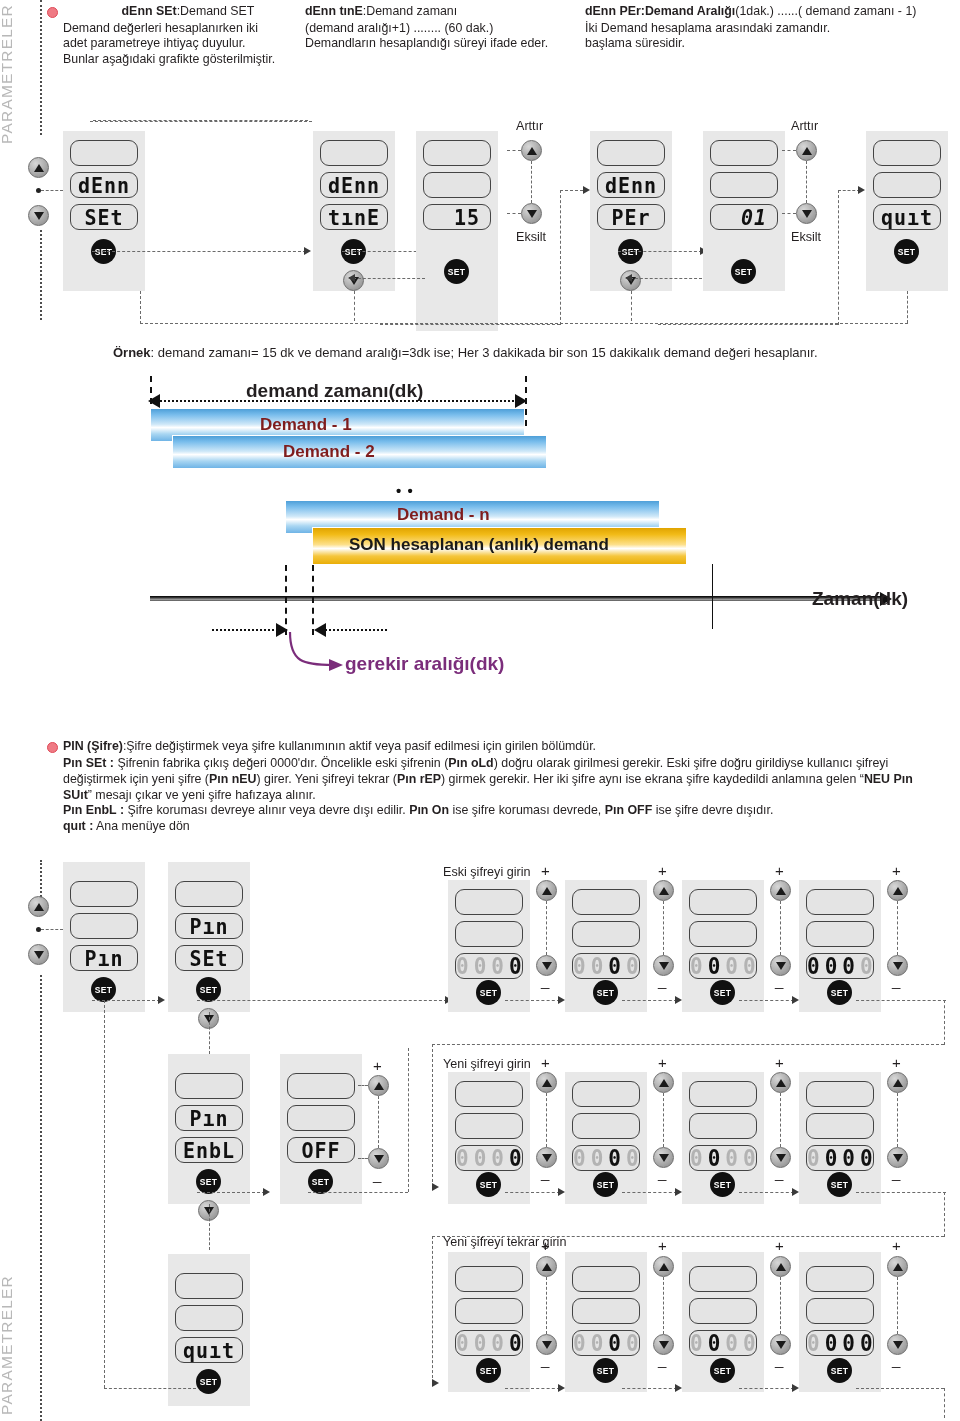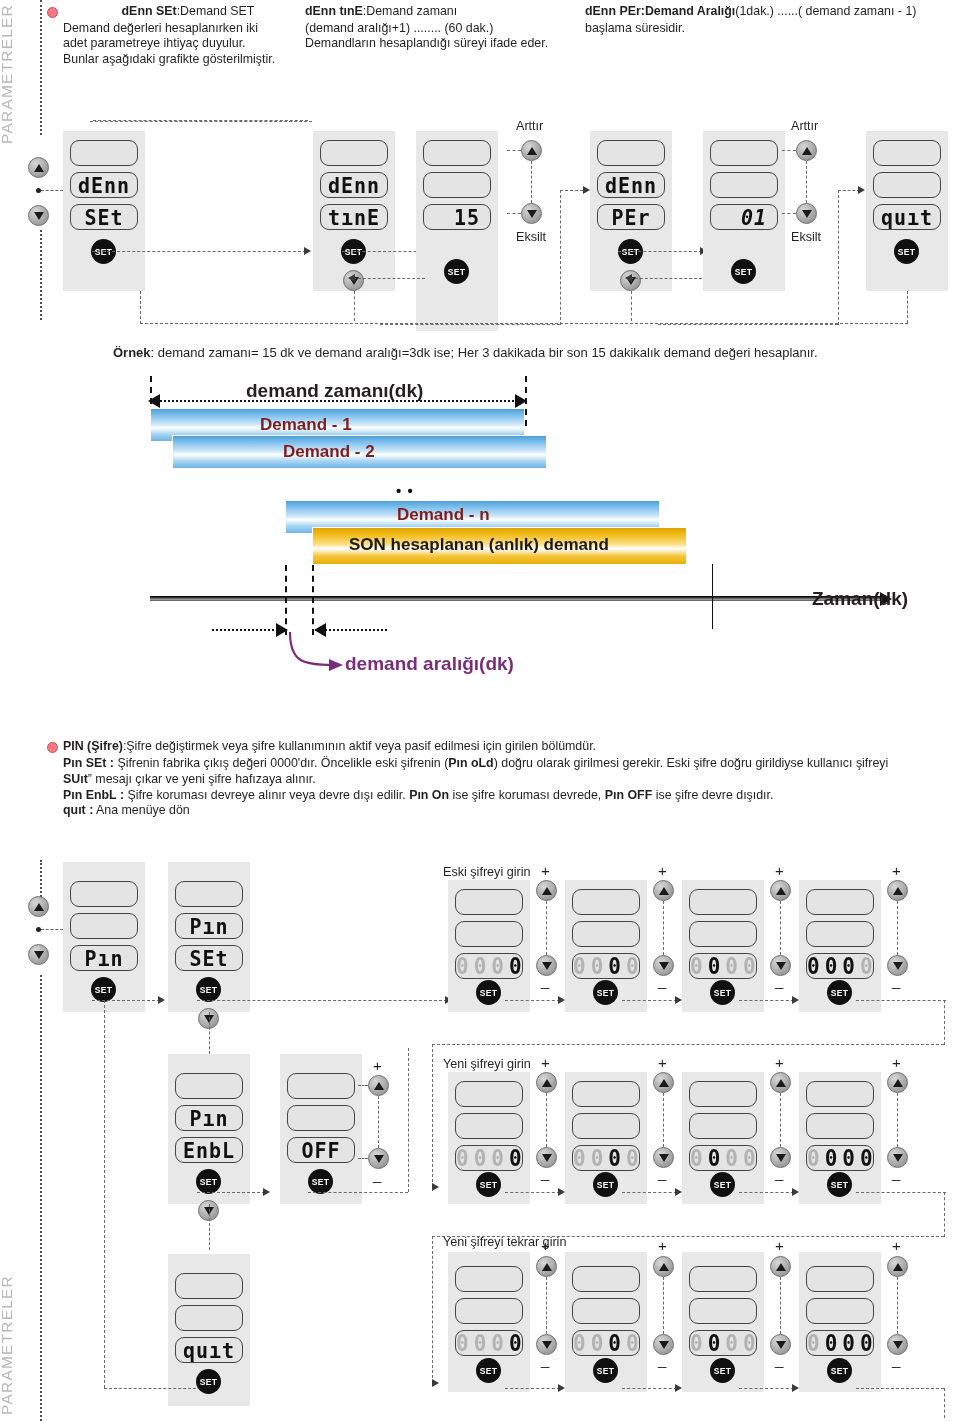--- a/index.html
+++ b/index.html
@@ -165,20 +165,21 @@
 </div>
 <div class="para" style="left:305px; top:21px; width:272px;">
   <div>(demand aralığı+1) ........  (60 dak.)</div>
   <div>Demandların hesaplandığı süreyi ifade eder.</div>
 </div>
 
 <div class="para" style="left:585px; top:4px; width:375px;">
   <b>dEnn PEr</b><b>:Demand Aralığı</b><span>(1dak.) ......( demand zamanı - 1)</span>
 </div>
 <div class="para" style="left:585px; top:21px; width:375px;">
+  <div>İki Demand hesaplama arasındaki zamandır.</div>
   <div>başlama süresidir.</div>
 </div>
 
 <div class="rbtn up" style="left:28px; top:157px;">
     <i></i>
   </div>
 <div class="rbtn dn" style="left:28px; top:205px;">
     <i></i>
   </div>
 <div class="dot" style="left:36px; top:188px;"></div>
@@ -335,28 +336,29 @@
 <div class="dot-vline" style="left:285px; top:565px; height:70px;"></div>
 <div class="dot-vline" style="left:312px; top:565px; height:70px;"></div>
 <div class="dot-line" style="left:212px; top:629px; width:66px;"></div>
 <div class="bigArrowR" style="left:276px; top:623px;"></div>
 <div class="dot-line" style="left:325px; top:629px; width:62px;"></div>
 <div class="bigArrowL" style="left:314px; top:623px;"></div>
 <svg width="120" height="55" style="position:absolute; left:285px; top:630px;">
   <path d="M5 2 C5 32, 18 35, 48 35" stroke="#7b2d7b" stroke-width="2.2" fill="none"></path>
   <polygon points="44,29 58,35 44,41" fill="#7b2d7b"></polygon>
 </svg>
-<div class="chart-title purple" style="left:345px; top:653px;">demand aralığı(dk)</div>
+<div class="chart-title purple" style="left:345px; top:653px;">gerekir aralığı(dk)</div>
 
 <div class="bullet" style="left:47px; top:742px;"></div>
 <div class="para" style="left:63px; top:739px; width:890px; font-size:12.4px;">
   <b>PIN (Şifre)</b><span>:Şifre değiştirmek veya şifre kullanımının aktif veya pasif edilmesi için girilen bölümdür.</span>
 </div>
 <div class="para" style="left:63px; top:756px; width:892px; line-height:15.8px;">
   <div><b>Pın SEt :</b> Şifrenin fabrika çıkış değeri 0000'dır. Öncelikle eski şifrenin (<b>Pın oLd</b>) doğru olarak girilmesi gerekir. Eski şifre doğru girildiyse kullanıcı şifreyi</div>
+  <div>değiştirmek için yeni şifre (<b>Pın nEU</b>) girer. Yeni şifreyi tekrar (<b>Pın rEP</b>) girmek gerekir. Her iki şifre aynı ise ekrana şifre kaydedildi anlamına gelen “<b>NEU Pın</b></div>
   <div><b>SUıt</b>” mesajı çıkar ve yeni şifre hafızaya alınır.</div>
   <div><b>Pın EnbL :</b> Şifre koruması devreye alınır veya devre dışı edilir. <b>Pın On</b> ise şifre koruması devrede, <b>Pın OFF</b> ise şifre devre dışıdır.</div>
   <div><b>quıt :</b> Ana menüye dön</div>
 </div>
 
 <div class="rbtn up" style="left:28px; top:896px;">
     <i></i>
   </div>
 <div class="rbtn dn" style="left:28px; top:944px;">
     <i></i>

